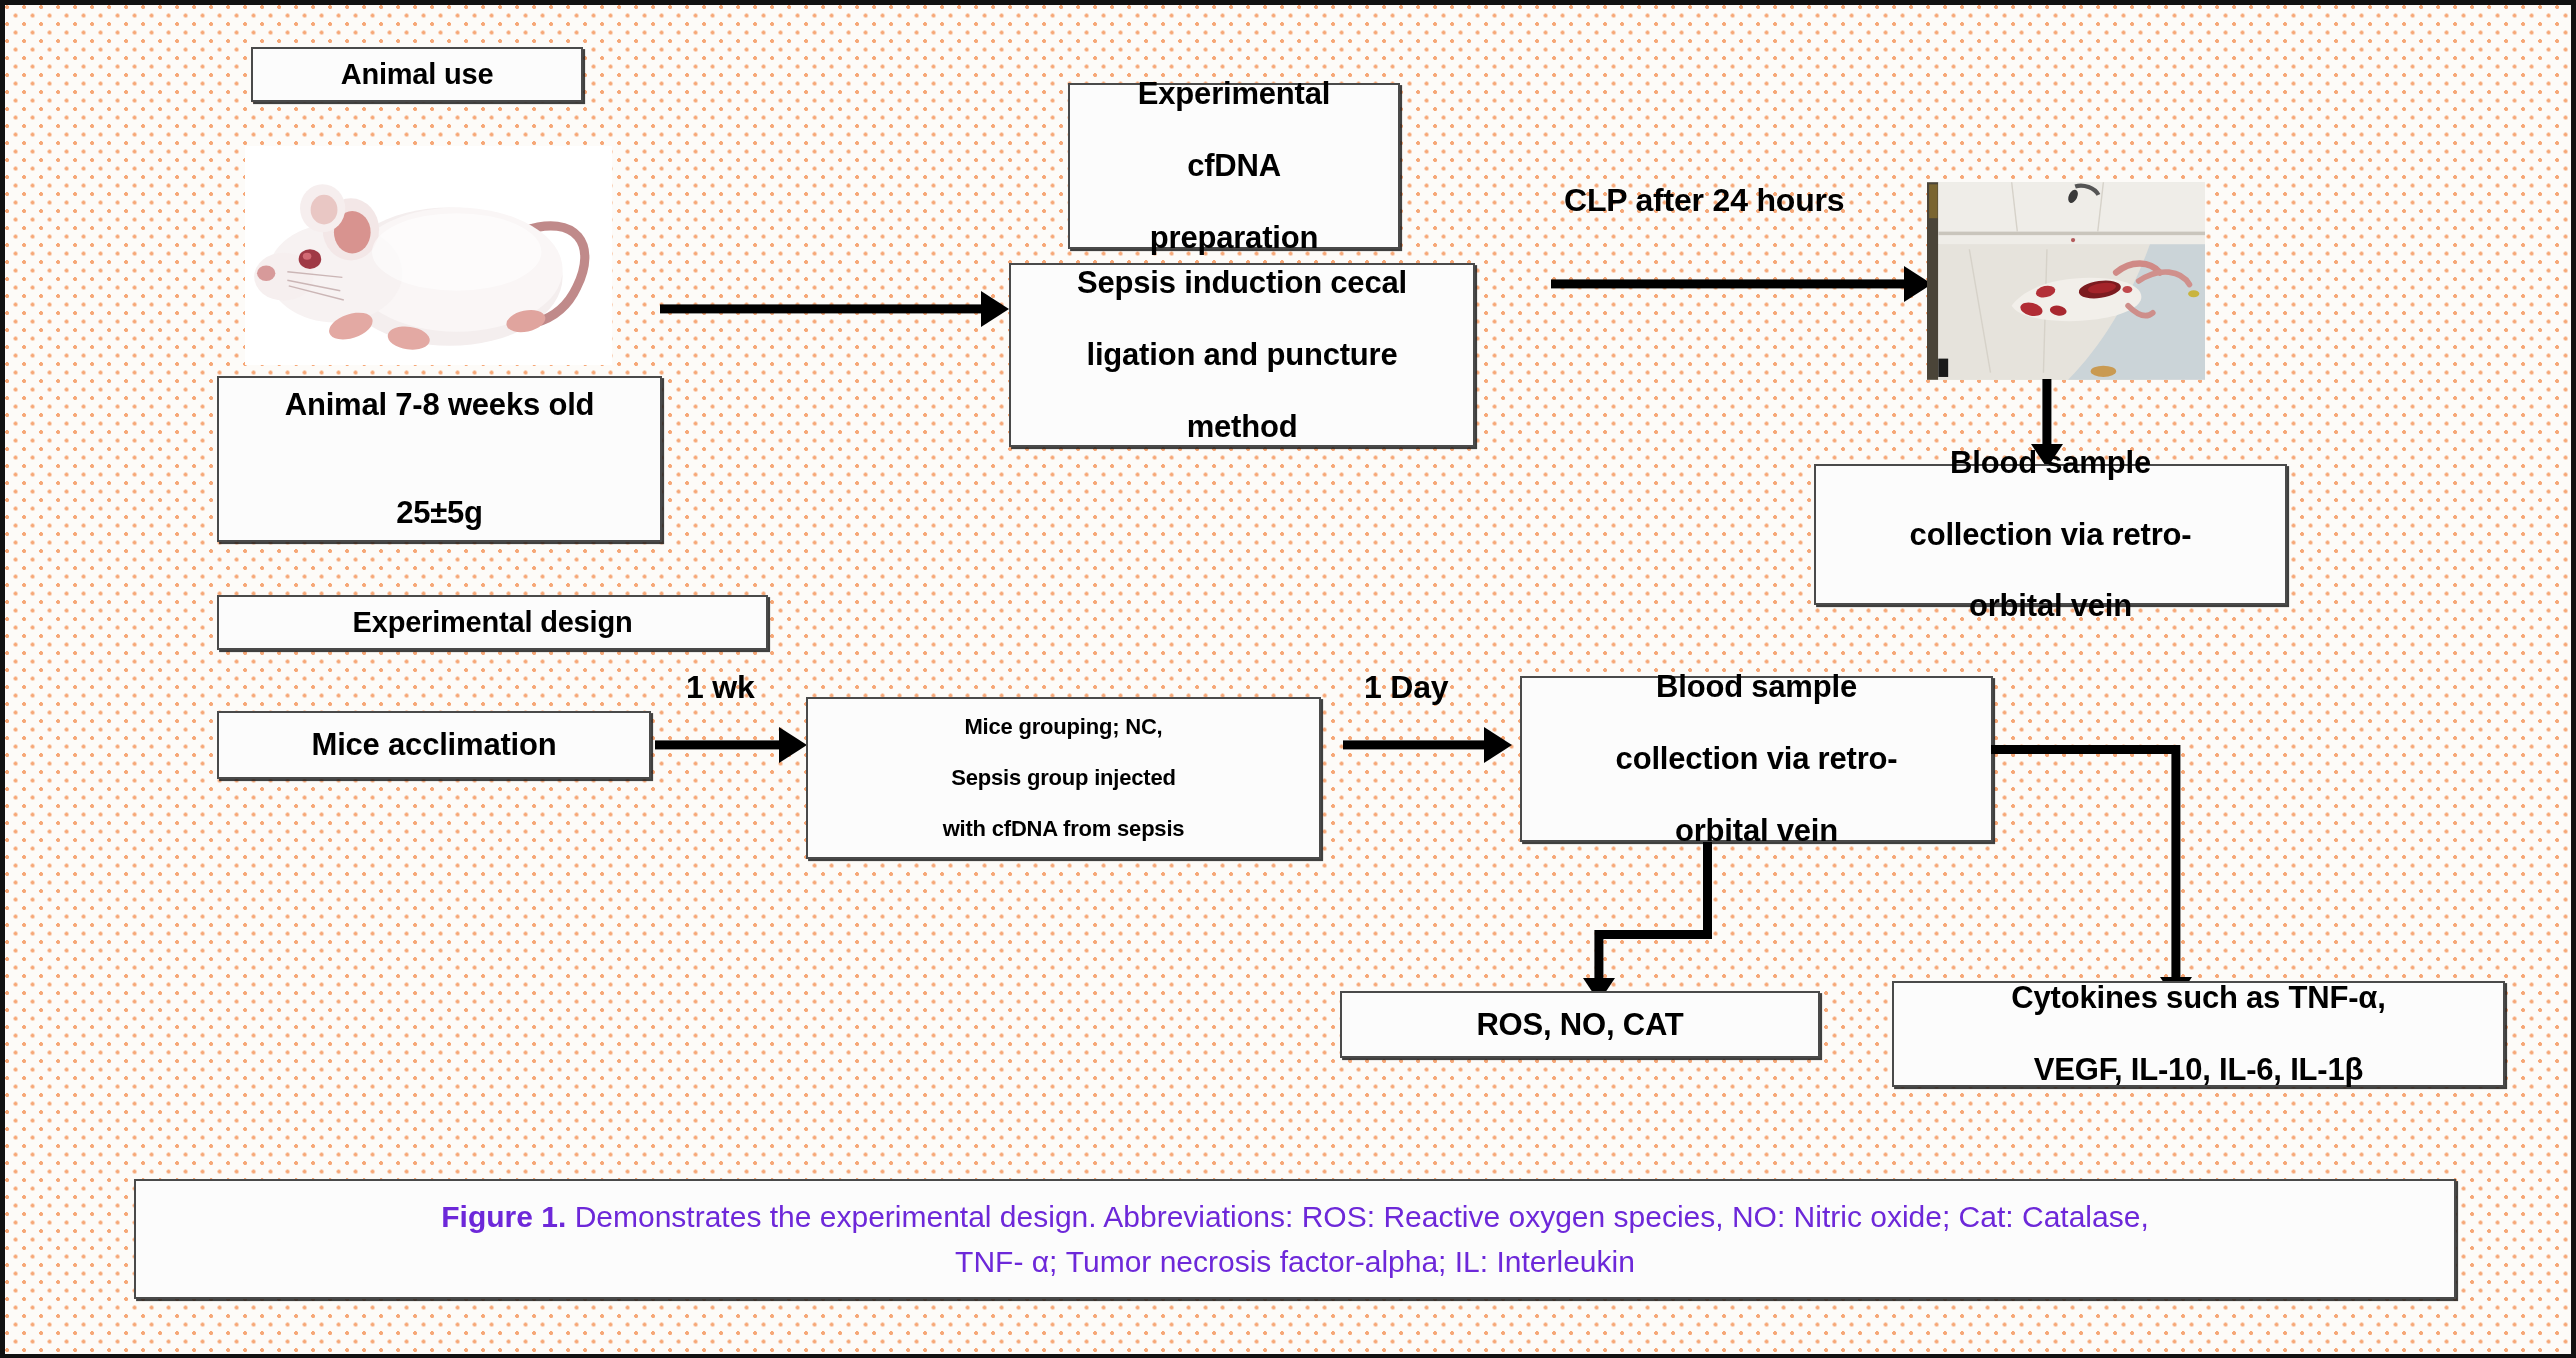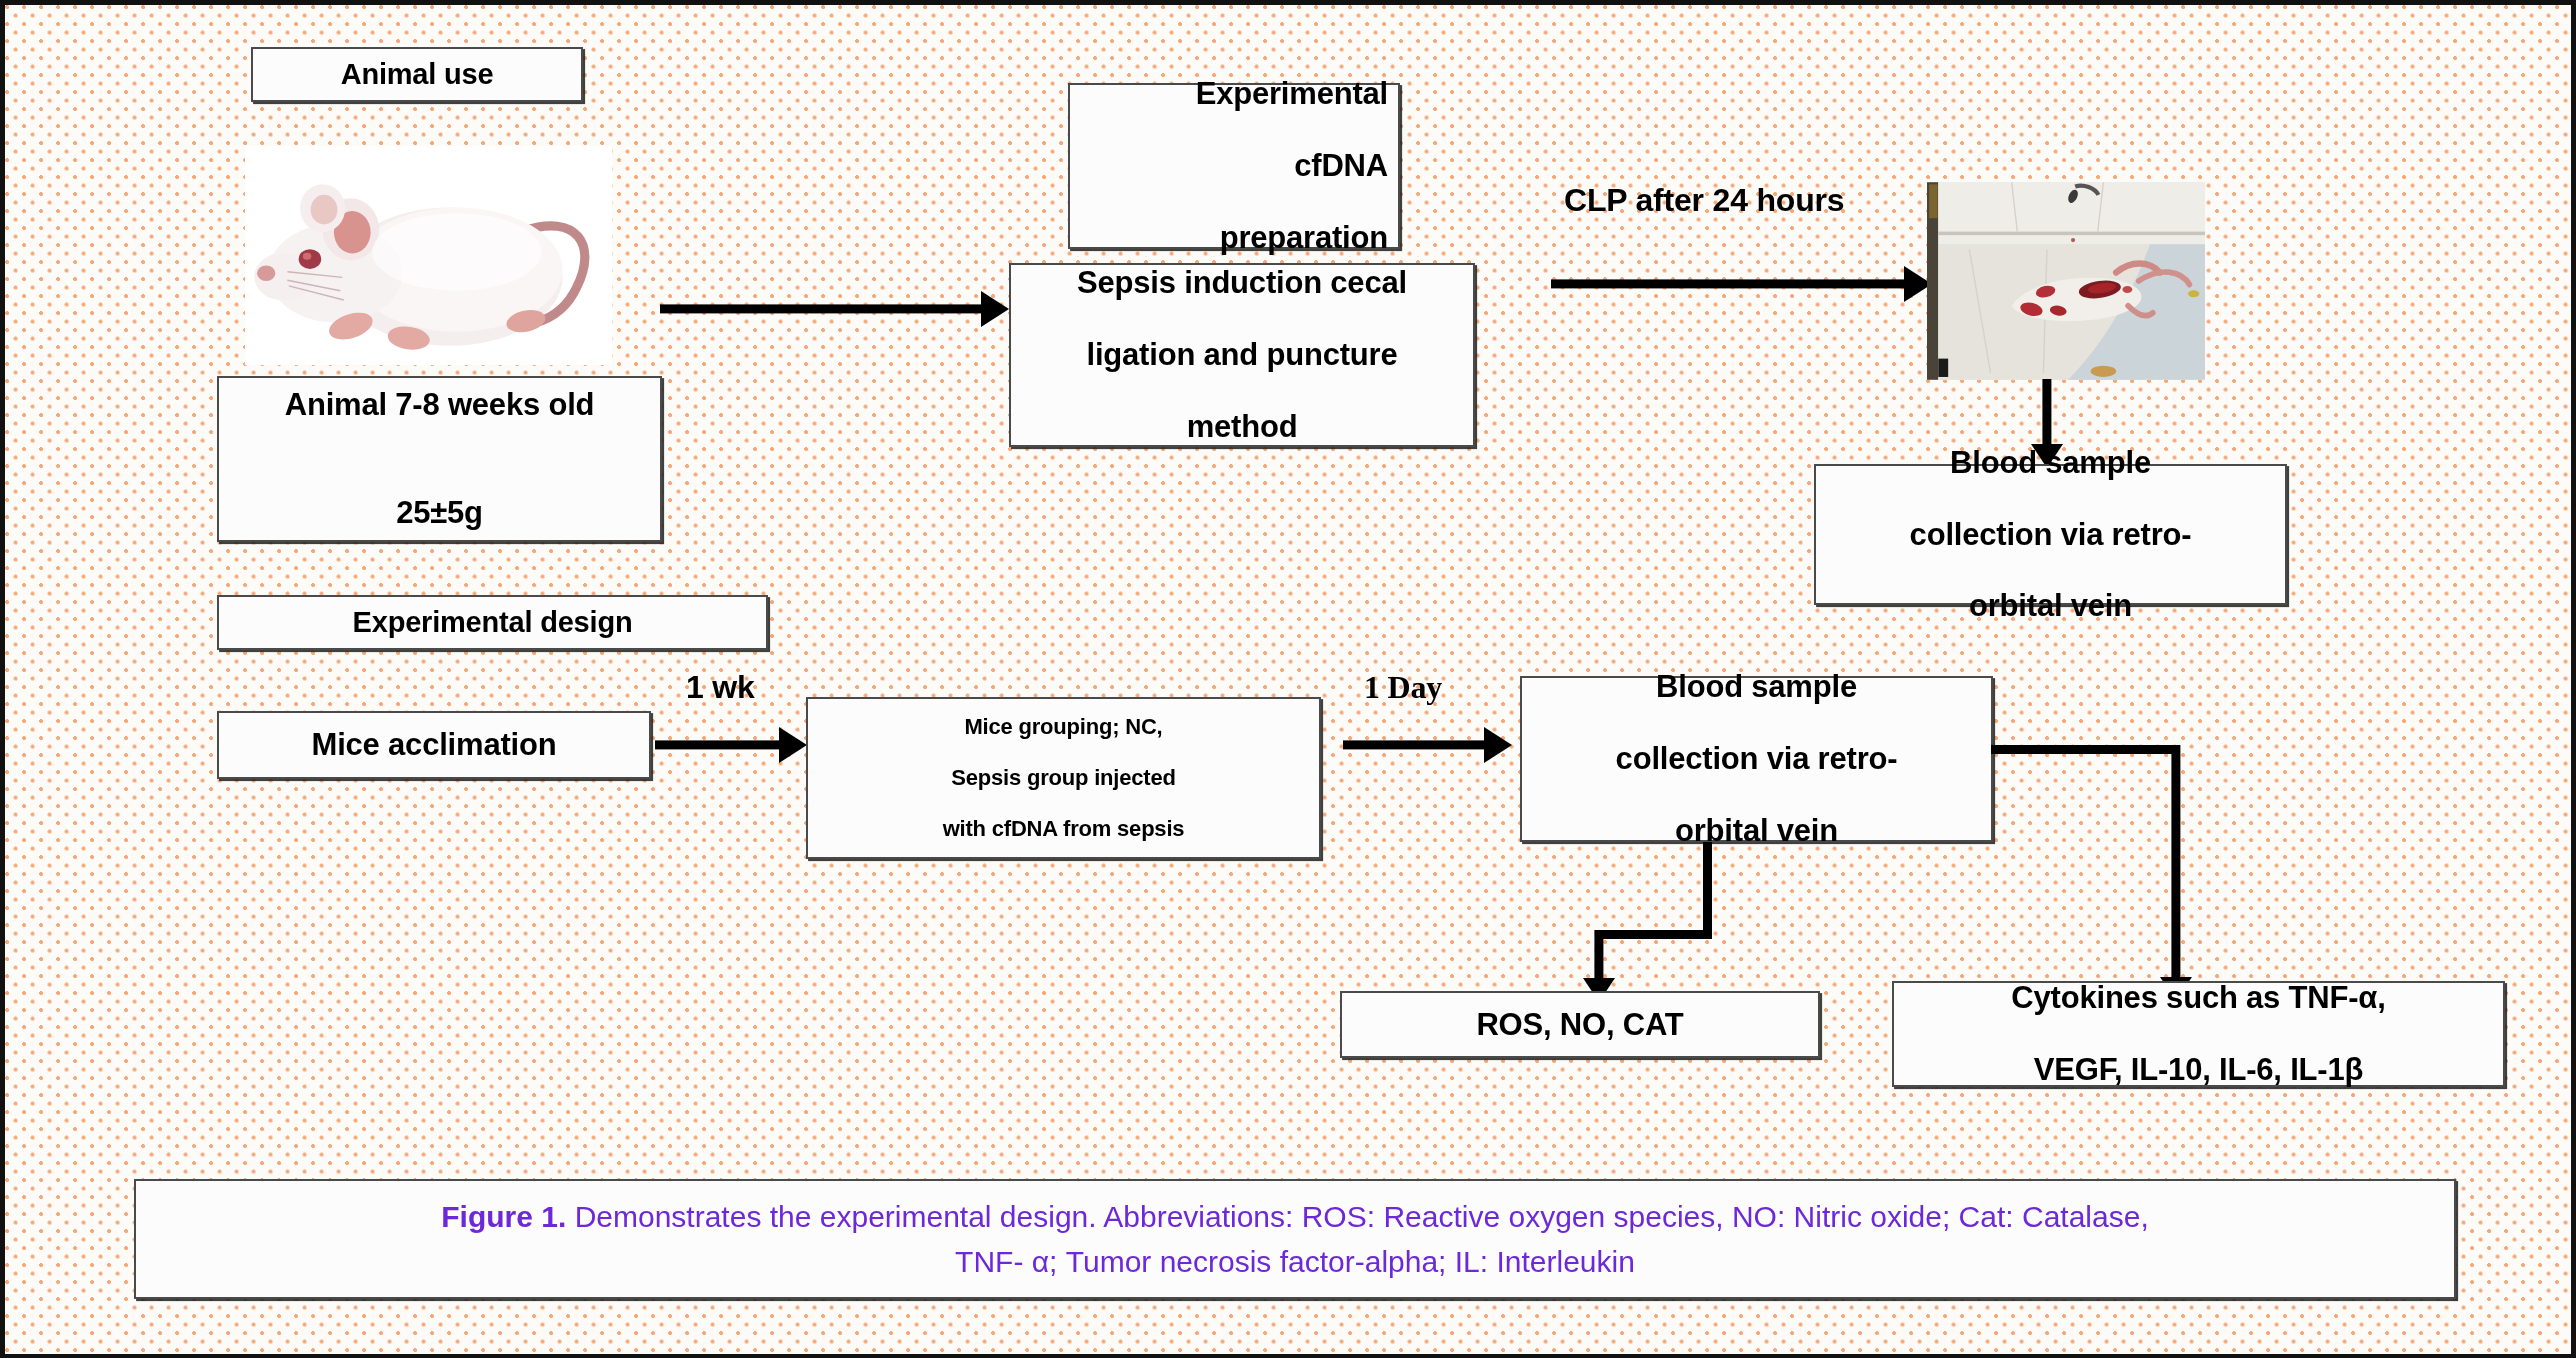--- a/index.html
+++ b/index.html
@@ -149,21 +149,21 @@
       <br>
       <span>25±5g</span>
     </span>
   </div>
 
   <div class="h-arrow" style="left:655px;top:304px;width:350px;">
     <div class="shaft" style="width:321px;"></div>
     <div class="head" style="left:321px;"></div>
   </div>
 
-  <div class="box" style="left:1063px;top:78px;width:332px;height:166px;font-size:31px;text-align:right;">
+  <div class="box" style="left:1063px;top:78px;width:332px;height:166px;font-size:31px;">
     <span>
       <span>Experimental</span><br>
       <span>cfDNA</span><br>
       <span>preparation</span>
     </span>
   </div>
 
   <div class="box" style="left:1004px;top:258px;width:466px;height:184px;font-size:31px;">
     <span>
       <span>Sepsis induction cecal</span><br>
@@ -254,21 +254,21 @@
   </div>
 
   <div class="box" style="left:801px;top:674px;width:515px;height:162px;font-size:22px;margin-top:18px;">
     <span>
       <span>Mice grouping; NC,</span><br>
       <span>Sepsis group injected</span><br>
       <span>with cfDNA from sepsis</span>
     </span>
   </div>
 
-  <div class="edge-label" style="left:1359px;top:664px;font-size:32px;font-family:Liberation Serif, serif;">1 Day</div>
+  <div class="edge-label" style="left:1359px;top:664px;font-size:32px;">1 Day</div>
 
   <div class="h-arrow" style="left:1338px;top:740px;width:169px;">
     <div class="shaft" style="width:141px;"></div>
     <div class="head" style="left:141px;"></div>
   </div>
 
   <div class="box" style="left:1515px;top:671px;width:473px;height:166px;font-size:31px;">
     <span>
       <span>Blood sample</span><br>
       <span>collection via retro-</span><br>

